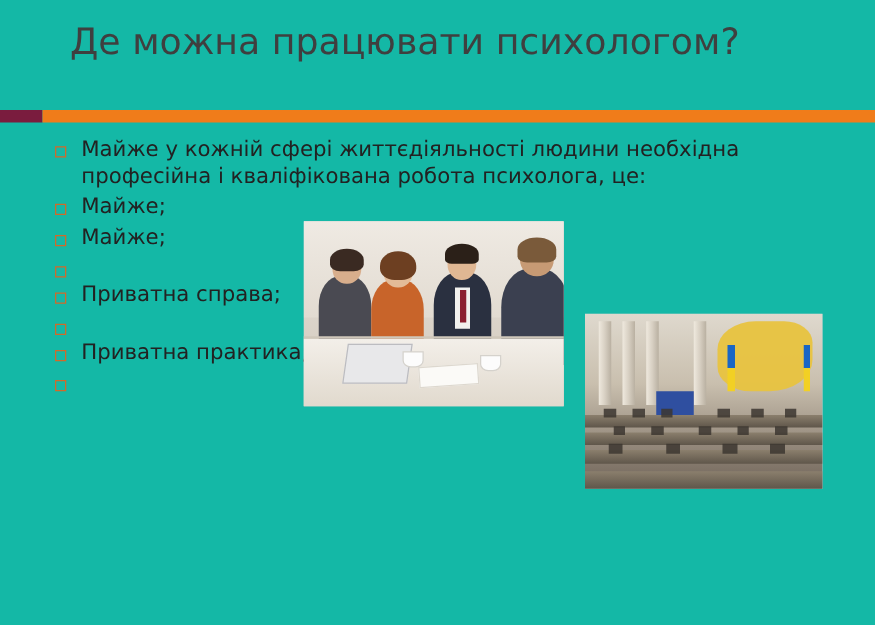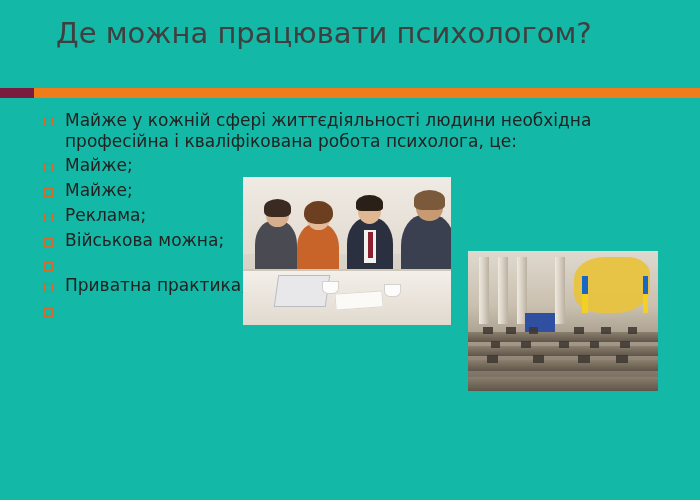--- a/index.html
+++ b/index.html
@@ -236,25 +236,24 @@
     <div class="bullet-item">
       <span class="bullet-marker"></span>
       <span class="bullet-text">Майже;</span>
     </div>
     <div class="bullet-item">
       <span class="bullet-marker"></span>
       <span class="bullet-text">Майже;</span>
     </div>
     <div class="bullet-item">
       <span class="bullet-marker"></span>
-      <span class="bullet-text">Реклама;</span>
-    </div>
-    <div class="bullet-item">
-      <span class="bullet-marker"></span>
-      <span class="bullet-text">Військова можна;</span>
+    </div>
+    <div class="bullet-item">
+      <span class="bullet-marker"></span>
+      <span class="bullet-text">Приватна справа;</span>
     </div>
     <div class="bullet-item">
       <span class="bullet-marker"></span>
     </div>
     <div class="bullet-item">
       <span class="bullet-marker"></span>
       <span class="bullet-text">Приватна практика;</span>
     </div>
     <div class="bullet-item">
       <span class="bullet-marker"></span>

